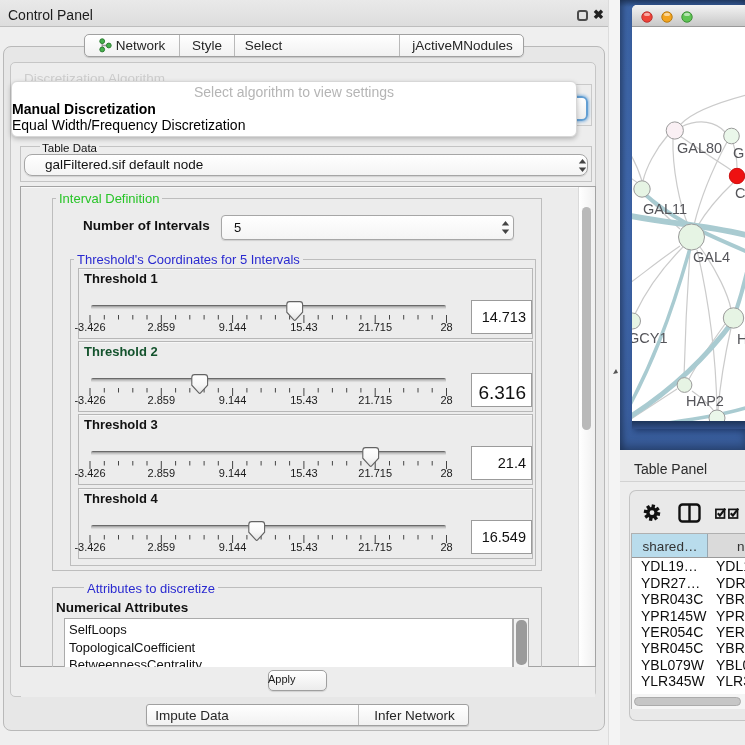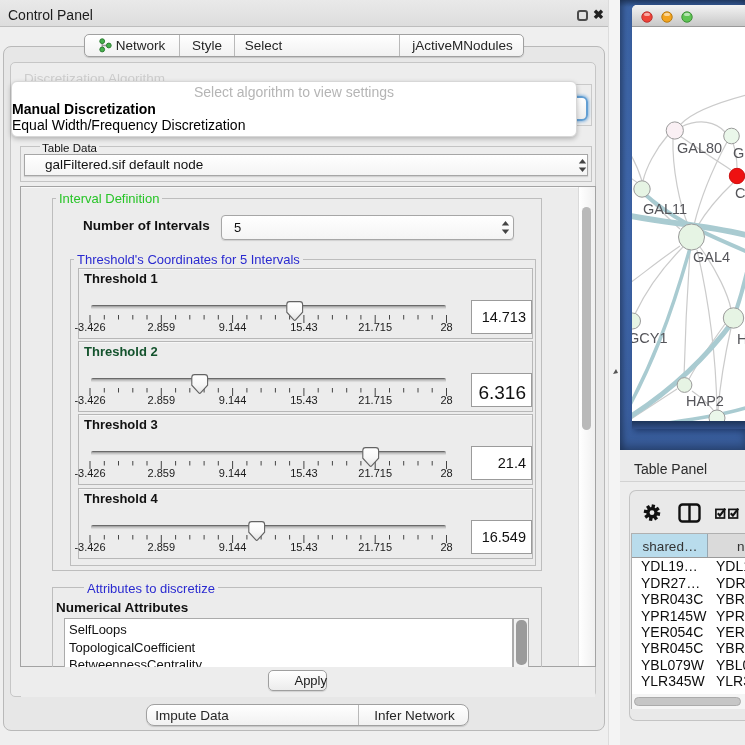--- a/index.html
+++ b/index.html
@@ -24,21 +24,21 @@
       </svg>Network</div>
     <div style="position:absolute;left:94px;top:0;width:55px;height:23px;color:#262626;border-left:1px solid #b9b9b9;font-size:13.5px;text-align:center;line-height:22px;">Style</div>
     <div style="position:absolute;left:149px;top:0;width:58px;height:23px;color:#262626;border-left:1px solid #b9b9b9;font-size:13.5px;text-align:center;line-height:22px;">Select</div>
     <div style="position:absolute;left:314px;top:0;width:126px;height:23px;color:#262626;border-left:1px solid #b9b9b9;font-size:13.5px;text-align:center;line-height:22px;">jActiveMNodules</div>
   </div>
 <div style="position:absolute;left:22px;top:84px;width:570px;height:42px;border:1px solid #c9c9c9;"></div>
 <div class="lbl" style="left:24px;top:71px;font-size:13.5px;color:#cccccc;">Discretization Algorithm</div>
 <div style="position:absolute;left:30px;top:96px;width:558px;height:25px;background:linear-gradient(#ffffff,#ededed);border:2px solid #639fd3;border-radius:6px;box-shadow:0 0 3px 1px #8cb8e0;"></div>
 <div style="position:absolute;left:20px;top:146px;width:572px;height:36px;border:1px solid #c4c4c4;"></div>
 <div class="lbl" style="left:40px;top:142px;font-size:11.5px;color:#111;background:#ededed;padding:0 2px;">Table Data</div>
-<div style="position:absolute;left:24px;top:154px;width:564px;height:22px;background:linear-gradient(#ffffff,#f4f4f4);border:1px solid #a6a6a6;border-radius:0;box-shadow:0 1px 1px rgba(0,0,0,0.12);">
+<div style="position:absolute;left:24px;top:154px;width:564px;height:22px;background:linear-gradient(#ffffff,#f4f4f4);border:1px solid #a6a6a6;border-radius:8px;box-shadow:0 1px 1px rgba(0,0,0,0.12);">
     <div style="position:absolute;left:20px;top:0;font-size:13.5px;color:#111;line-height:20px;white-space:nowrap;">galFiltered.sif default node</div>
     <svg width="9" height="14" style="position:absolute;left:553px;top:4px;">
       <path d="M4.5 0 L8.2 4.6 L0.8 4.6 Z" fill="#444"></path>
       <path d="M4.5 13 L8.2 8.4 L0.8 8.4 Z" fill="#444"></path>
     </svg>
   </div>
 <div style="position:absolute;left:20px;top:186px;width:576px;height:481px;background:#ececec;border:1px solid #a3a3a3;box-shadow:inset 0 1px 0 #f8f8f8;"></div>
 <div style="position:absolute;left:578px;top:187px;width:17px;height:479px;background:linear-gradient(90deg,#ffffff,#f0f0f0);border-left:1px solid #dadada;"></div>
 <div style="position:absolute;left:582px;top:207px;width:9px;height:223px;background:#b9b9b9;border-radius:5px;"></div>
 <div style="position:absolute;left:52px;top:198px;width:490px;height:373px;border:1px solid #bdbdbd;"></div>
@@ -253,22 +253,22 @@
 <div class="tlab" style="left:56px;top:581px;color:#2a2ad0;margin-left:28px;">Attributes to discretize</div>
 <div class="lbl" style="left:56px;top:600px;font-size:13.5px;font-weight:bold;color:#111;">Numerical Attributes</div>
 <div style="position:absolute;left:64px;top:618px;width:449px;height:49px;background:#ffffff;border:1px solid #ababab;border-bottom:none;"></div>
 <div class="lbl" style="left:69px;top:622.0px;font-size:13px;color:#111;">SelfLoops</div>
 <div class="lbl" style="left:69px;top:639.5px;font-size:13px;color:#111;">TopologicalCoefficient</div>
 <div class="lbl" style="left:69px;top:657.0px;font-size:13px;color:#111;">BetweennessCentrality</div>
 <div style="position:absolute;left:513px;top:618px;width:16px;height:49px;background:#f2f2f2;border:1px solid #ababab;border-bottom:none;"></div>
 <div style="position:absolute;left:515.5px;top:620px;width:11px;height:45px;background:#9b9b9b;border-radius:5px;"></div>
 <div style="position:absolute;left:21px;top:667px;width:574px;height:30px;background:#ededed;"></div>
 <div style="position:absolute;left:268px;top:670px;width:59px;height:21px;background:linear-gradient(#ffffff,#ececec);border:1px solid #9f9f9f;border-radius:5px;box-shadow:0 1px 1px rgba(0,0,0,0.12);"></div>
-<div class="lbl" style="left:268px;top:673px;width:59px;text-align:right;font-size:13px;color:#1a1a1a;">Apply</div>
-<div style="position:absolute;left:146px;top:704px;width:323px;height:22px;border:1px solid #a0a0a0;border-radius:8px;background:linear-gradient(#ffffff,#f1f1f1);box-shadow:0 1px 1px rgba(0,0,0,0.15);overflow:hidden;">
+<div class="lbl" style="left:268px;top:673px;width:59px;text-align:left;font-size:11px;color:#1a1a1a;">Apply</div>
+<div style="position:absolute;left:146px;top:704px;width:323px;height:22px;border:1px solid #a0a0a0;border-radius:3px;background:linear-gradient(#ffffff,#f1f1f1);box-shadow:0 1px 1px rgba(0,0,0,0.15);overflow:hidden;">
     <div style="position:absolute;left:0px;top:0;width:90px;height:22px;color:#262626;font-size:13.5px;text-align:center;line-height:21px;">Impute Data</div>
     <div style="position:absolute;left:211px;top:0;width:112px;height:22px;color:#262626;border-left:1px solid #b9b9b9;font-size:13.5px;text-align:center;line-height:21px;">Infer Network</div>
   </div>
 <div style="position:absolute;left:11px;top:81px;width:566px;height:56px;background:#ffffff;border:1px solid #d7d7d7;border-radius:6px;box-shadow:0 2px 5px rgba(0,0,0,0.25);"></div>
 <div class="lbl" style="left:11px;top:84px;width:566px;text-align:center;font-size:14px;color:#b5b5b5;">Select algorithm to view settings</div>
 <div class="lbl" style="left:12px;top:101px;font-size:14px;font-weight:bold;color:#000;">Manual Discretization</div>
 <div class="lbl" style="left:12px;top:117px;font-size:14px;color:#000;">Equal Width/Frequency Discretization</div>
 <div style="position:absolute;left:608px;top:0px;width:12px;height:745px;background:#f4f4f4;border-left:1px solid #dcdcdc;"></div>
 <svg width="8" height="8" style="position:absolute;left:612px;top:368px;">
     <path d="M1 6 L4 1 L6 5 Z" fill="#555"></path>

